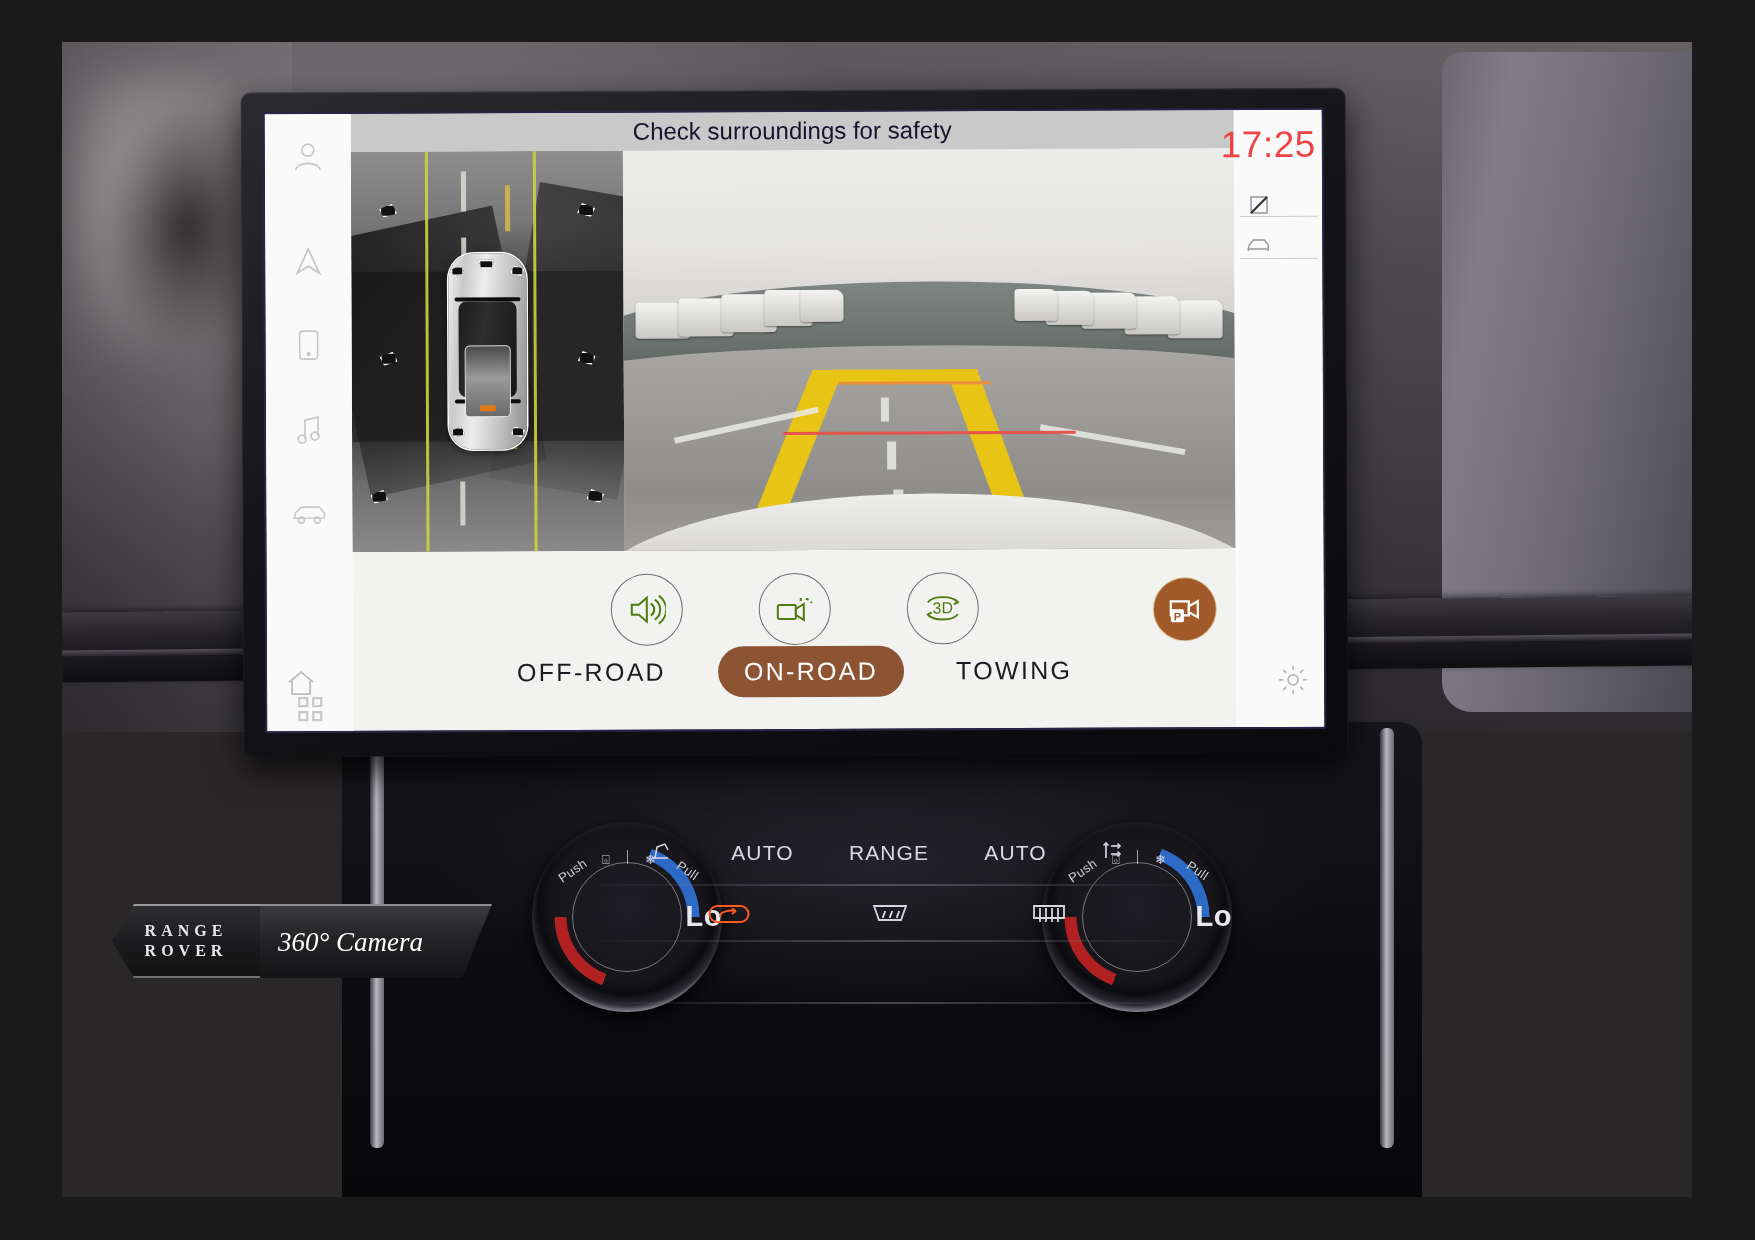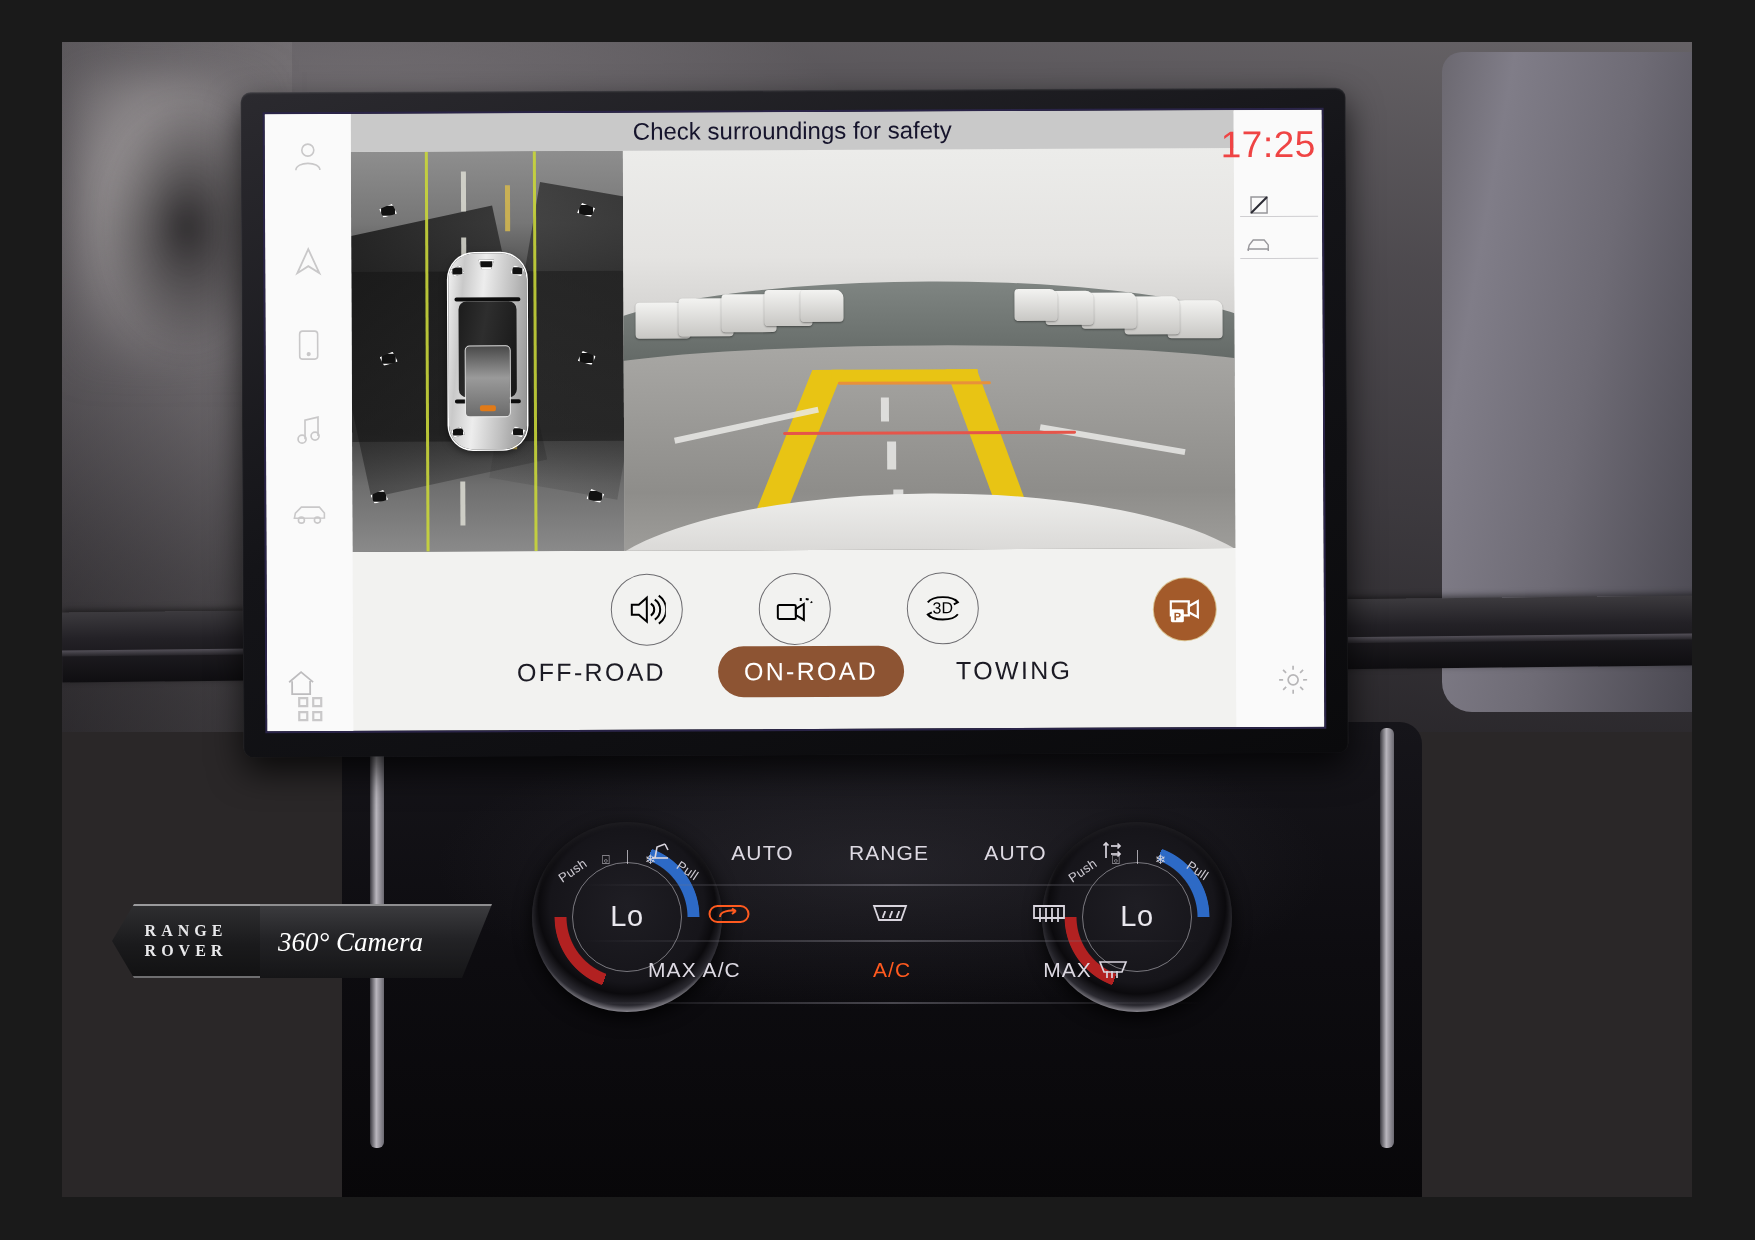--- a/index.html
+++ b/index.html
@@ -98,22 +98,22 @@
     background: conic-gradient(from 200deg, #bb2222 0deg 70deg, transparent 70deg 180deg, #2f6fd0 180deg 250deg, transparent 250deg 360deg);
     -webkit-mask: radial-gradient(circle, transparent 60px, #000 61px, #000 72px, transparent 73px);
             mask: radial-gradient(circle, transparent 60px, #000 61px, #000 72px, transparent 73px);
     opacity: .95;
   }
   .knob-ring {
     position: absolute; left: 40px; top: 40px; width: 110px; height: 110px;
     border: 1.5px solid rgba(200,198,206,0.55); border-radius: 50%;
   }
   .knob-label {
-    position: absolute; left: 0; right: 0; top: 78px; text-align: center;
-    color: #e9e7ee; font-size: 29px; letter-spacing: .5px;
+    position: absolute; left: 0; right: 0; top: 78px; text-align: right;
+    color: #e9e7ee; font-size: 29px; letter-spacing: .5px; font-weight: bold;
   }
   .knob-pp {
     position: absolute; top: 41px; font-size: 13px; color: #cfccd4;
     letter-spacing: .4px;
   }
   .knob-pp.push { left: 25px; transform: rotate(-34deg); }
   .knob-pp.pull { right: 23px; transform: rotate(34deg); }
   .knob-mini {
     position: absolute; top: 30px; font-size: 13px; color: #d8d5dd;
   }
@@ -313,21 +313,21 @@
   
   .ctrl-row {
     position: absolute; left: 86px; right: 88px; top: 438px; height: 118px;
     display: flex; align-items: center; justify-content: center; gap: 76px;
     z-index: 3;
   }
   .ctrl-btn {
     width: 72px; height: 72px; border-radius: 50%;
     border: 1.6px solid #6d6c70; background: transparent;
     display: flex; align-items: center; justify-content: center;
-    color: #000000;
+    color: #4d7c0f;
   }
   .park-btn {
     position: absolute; right: 108px; top: 468px;
     width: 62px; height: 62px; border-radius: 50%;
     background: #a35a2a;
     display: flex; align-items: center; justify-content: center;
     color: #fff; z-index: 5;
     box-shadow: 0 0 0 1px rgba(200,160,80,0.6);
   }
 
@@ -462,35 +462,20 @@
           <svg width="38" height="24" viewBox="0 0 38 24" fill="none" stroke="currentColor" stroke-width="1.8">
             <path d="M4 4 H34 V16 H4 Z"></path>
             <path d="M10 6 V20"></path>
               <path d="M16 6 V20"></path>
               <path d="M22 6 V20"></path>
               <path d="M28 6 V20"></path>
           </svg>
         </span>
       </div>
 
-      <div class="hvac-row r3" style="justify-content:space-between;">
-        <span class="hvac-txt">MAX A/C</span>
-        <span class="hvac-txt orange">A/C</span>
-        <span style="display:flex;align-items:center;gap:6px;">
-          <span class="hvac-txt">MAX</span>
-          <span class="hvac-ic">
-            <svg width="30" height="20" viewBox="0 0 30 20" fill="none" stroke="currentColor" stroke-width="1.7">
-              <path d="M2 3 H28 L24 13 H6 Z"></path>
-              <path d="M9 12 V19"></path>
-                <path d="M14 12 V19"></path>
-                <path d="M19 12 V19"></path>
-            </svg>
-          </span>
-        </span>
-      </div>
     </div>
   </div>
 
   <div class="screen-bezel">
     <div class="screen">
 
       <div class="side-rail">
         <div class="rail-ic" style="margin-top:20px;">
           <svg width="34" height="34" viewBox="0 0 34 34" fill="none" stroke="currentColor" stroke-width="1.6">
             <circle cx="17" cy="11" r="6"></circle>

